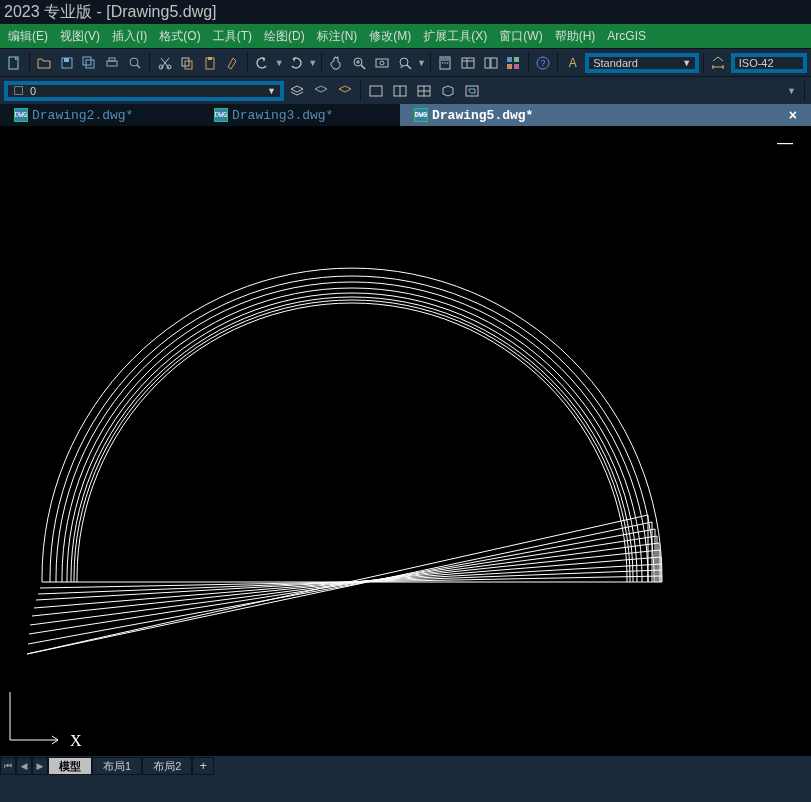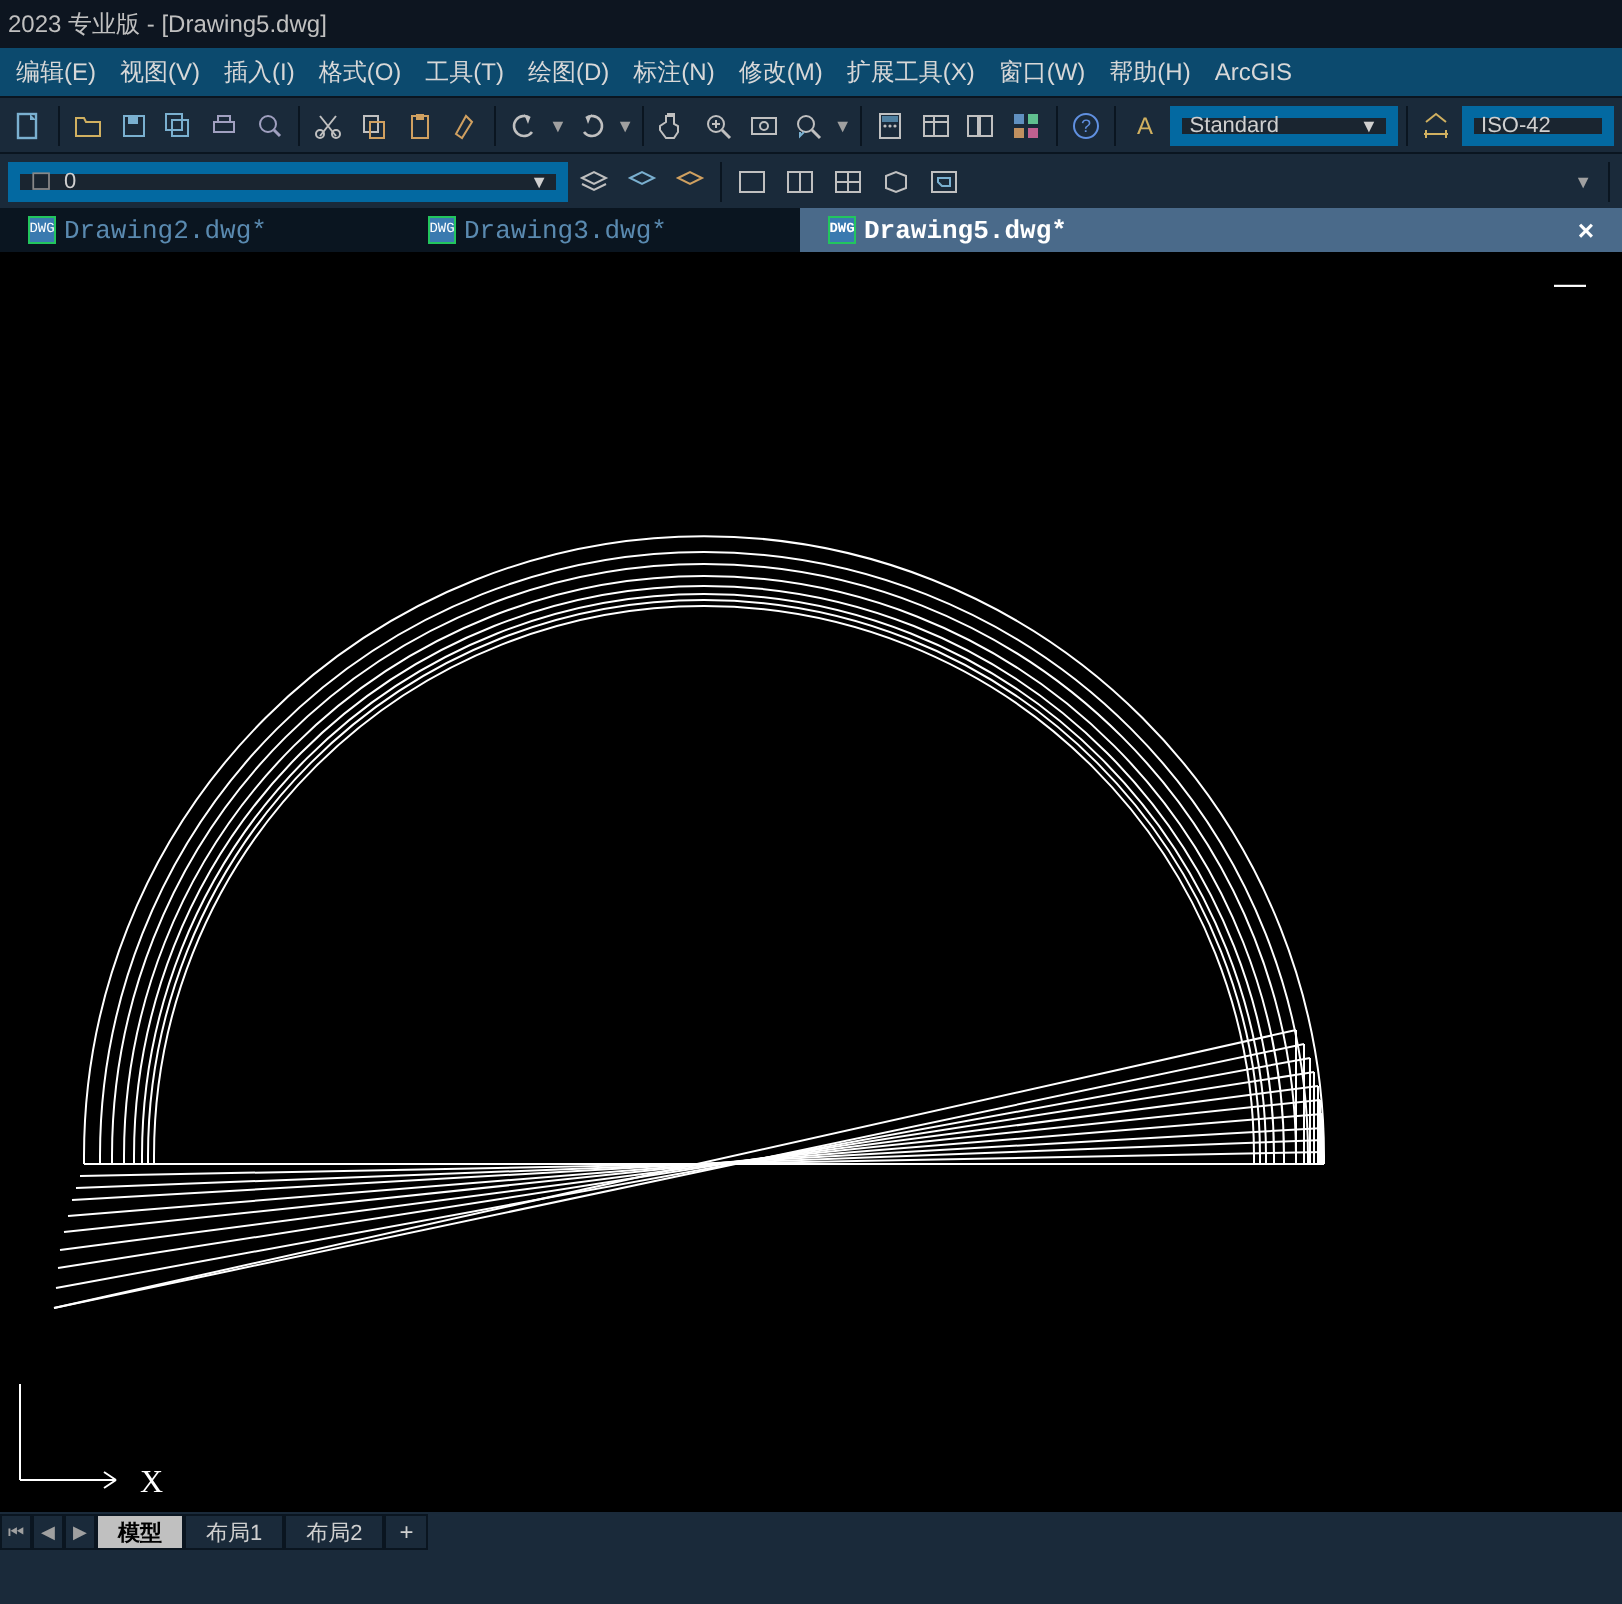--- a/index.html
+++ b/index.html
@@ -12,25 +12,25 @@
     color: #d0d0d0;
     overflow: hidden;
   }
   .titlebar {
     height: 24px;
     background: #0d1520;
     display: flex;
     align-items: center;
     padding: 0 4px;
     color: #c0c0c0;
-    font-size: 12px;
+    font-size: 16px;
   }
   .menubar {
     height: 24px;
-    background: #0c4a6e;
+    background: #15803d;
     display: flex;
     align-items: center;
     padding: 0 2px;
   }
   .menu-item {
     padding: 0 6px;
     cursor: pointer;
     color: #d8d8d8;
     white-space: nowrap;
   }
@@ -54,21 +54,21 @@
   }
   .tool-sep {
     width: 1px;
     height: 20px;
     background: #0a1520;
     margin: 0 2px;
   }
   .dropdown {
     height: 20px;
     background: #1a2530;
-    border: 6px solid #0369a1;
+    border: 4px solid #0369a1;
     color: #d0d0d0;
     display: flex;
     align-items: center;
     padding: 0 4px;
     cursor: pointer;
     font-size: 11px;
   }
   .dropdown .arrow { margin-left: auto; padding-left: 4px; font-size: 9px; }
   .style-drop { width: 120px; }
   .layer-drop { width: 280px; }

